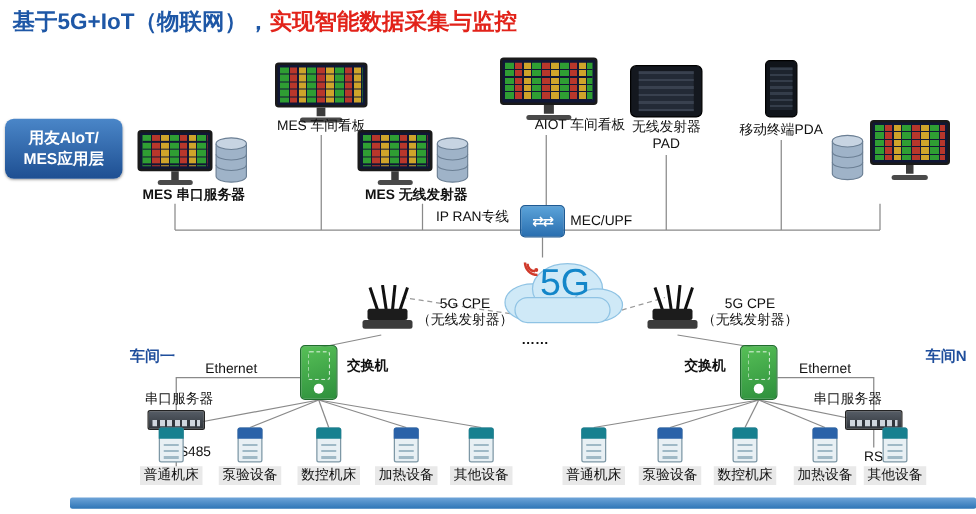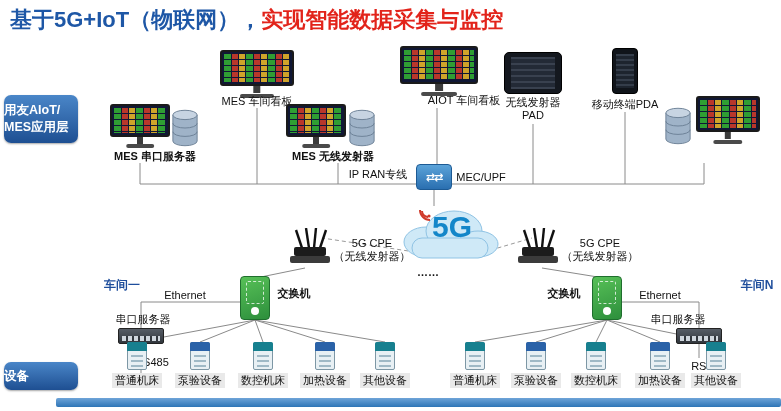--- a/index.html
+++ b/index.html
@@ -6,27 +6,27 @@
   html,body{background:#fff}
   body{font-family:"Liberation Sans","DejaVu Sans",sans-serif;color:#111}
   #canvas{position:relative;width:781px;height:411px;background:#fff;overflow:hidden}
 
   .lbl{position:absolute;font-size:11px;color:#111;text-align:center;line-height:1.2;white-space:nowrap;transform:translateX(-50%)}
   .bold{font-weight:bold}
   .blue-text{color:#1f4e9c;font-weight:bold;font-size:12px}
   .red-text{color:#e2231a}
 
   
-  .title{position:absolute;left:10px;top:5px;font-size:22px;font-weight:bold;white-space:nowrap}
+  .title{position:absolute;left:10px;top:5px;font-size:18px;font-weight:bold;white-space:nowrap}
   .t-blue{color:#1e57a6}
   .t-red{color:#e2231a}
 
   
-  .pill{position:absolute;left:4px;width:74px;background:linear-gradient(180deg,#4a86c8,#1e4f92);color:#fff;
-        border-radius:7px;display:flex;flex-direction:column;align-items:flex-start;justify-content:center;
+  .pill{position:absolute;left:4px;width:94px;background:linear-gradient(180deg,#4a86c8,#1e4f92);color:#fff;
+        border-radius:7px;display:flex;flex-direction:column;align-items:center;justify-content:center;
         font-weight:bold;font-size:12.5px;text-align:center;box-shadow:0 1px 2px rgba(0,0,0,.35)}
 
   
   .wires{position:absolute;left:0;top:0}
 
   
   .monitor{position:absolute}
   .mscreen{position:absolute;left:0;top:0;width:100%;height:76%;background:#101735;border:2px solid #1a1a1a;border-radius:3px;overflow:hidden}
   .tiles{position:absolute;inset:2px;
     background:
@@ -39,21 +39,21 @@
   .tablet{position:absolute;background:#14181f;border:1px solid #000;border-radius:5px}
   .tscreen{position:absolute;inset:4px 6px;background:#232a36;background-image:repeating-linear-gradient(180deg,#39414f 0 2px,transparent 2px 6px)}
   .phone{position:absolute;background:#10141a;border:1px solid #000;border-radius:4px}
   .pscreen{position:absolute;inset:5px 3px;background:#1d242e;background-image:repeating-linear-gradient(180deg,#343d4a 0 2px,transparent 2px 5px)}
 
   
   .router{position:absolute;background:linear-gradient(180deg,#5ba3d9,#2a6fb0);border:1px solid #1d5a94;border-radius:4px;
           color:#fff;display:flex;align-items:center;justify-content:center;font-size:11px;font-weight:bold;letter-spacing:-1px}
 
   
-  .five-g{position:absolute;font-size:30px;font-weight:bold;color:#1386c9;transform:translateX(-50%)}
+  .five-g{position:absolute;font-size:30px;font-weight:normal;color:#1386c9;transform:translateX(-50%)}
 
   
   .gswitch{position:absolute;background:linear-gradient(160deg,#57c057,#2d8f3c);border:1px solid #1f6e2d;border-radius:4px}
   .gswitch::before{content:"";position:absolute;inset:4px 5px 15px 5px;border:1px dashed rgba(255,255,255,.75);border-radius:2px}
   .gswitch::after{content:"";position:absolute;left:50%;bottom:4px;transform:translateX(-50%);width:8px;height:8px;border-radius:50%;background:#fff}
 
   
   .serialbox{position:absolute;background:linear-gradient(180deg,#565d66,#31363c);border:1px solid #222;border-radius:2px}
   .serialbox::after{content:"";position:absolute;left:3px;right:3px;bottom:2px;height:5px;
       background:repeating-linear-gradient(90deg,#cfd6dd 0 4px,#31363c 4px 6px)}
@@ -110,21 +110,20 @@
       <path d="M484 252 L532 238"></path>
     </g>
   </svg>
 
   <div class="title"><span class="t-blue">基于5G+IoT（物联网），</span><span class="t-red">实现智能数据采集与监控</span></div>
 
   <div class="pill" style="top:95px;height:48px">
     <span>用友AIoT/</span>
     <span>MES应用层</span>
   </div>
-  <div class="pill" style="top:362px;height:28px">设备</div>
 
   <div class="monitor" style="left:220px;top:50px;width:74px;height:48px">
     <div class="mscreen">
         <div class="tiles"></div>
       </div>
       <div class="mstand"></div>
       <div class="mbase"></div>
   </div>
   <div class="lbl" style="left:257px;top:95px">MES 车间看板</div>
 

